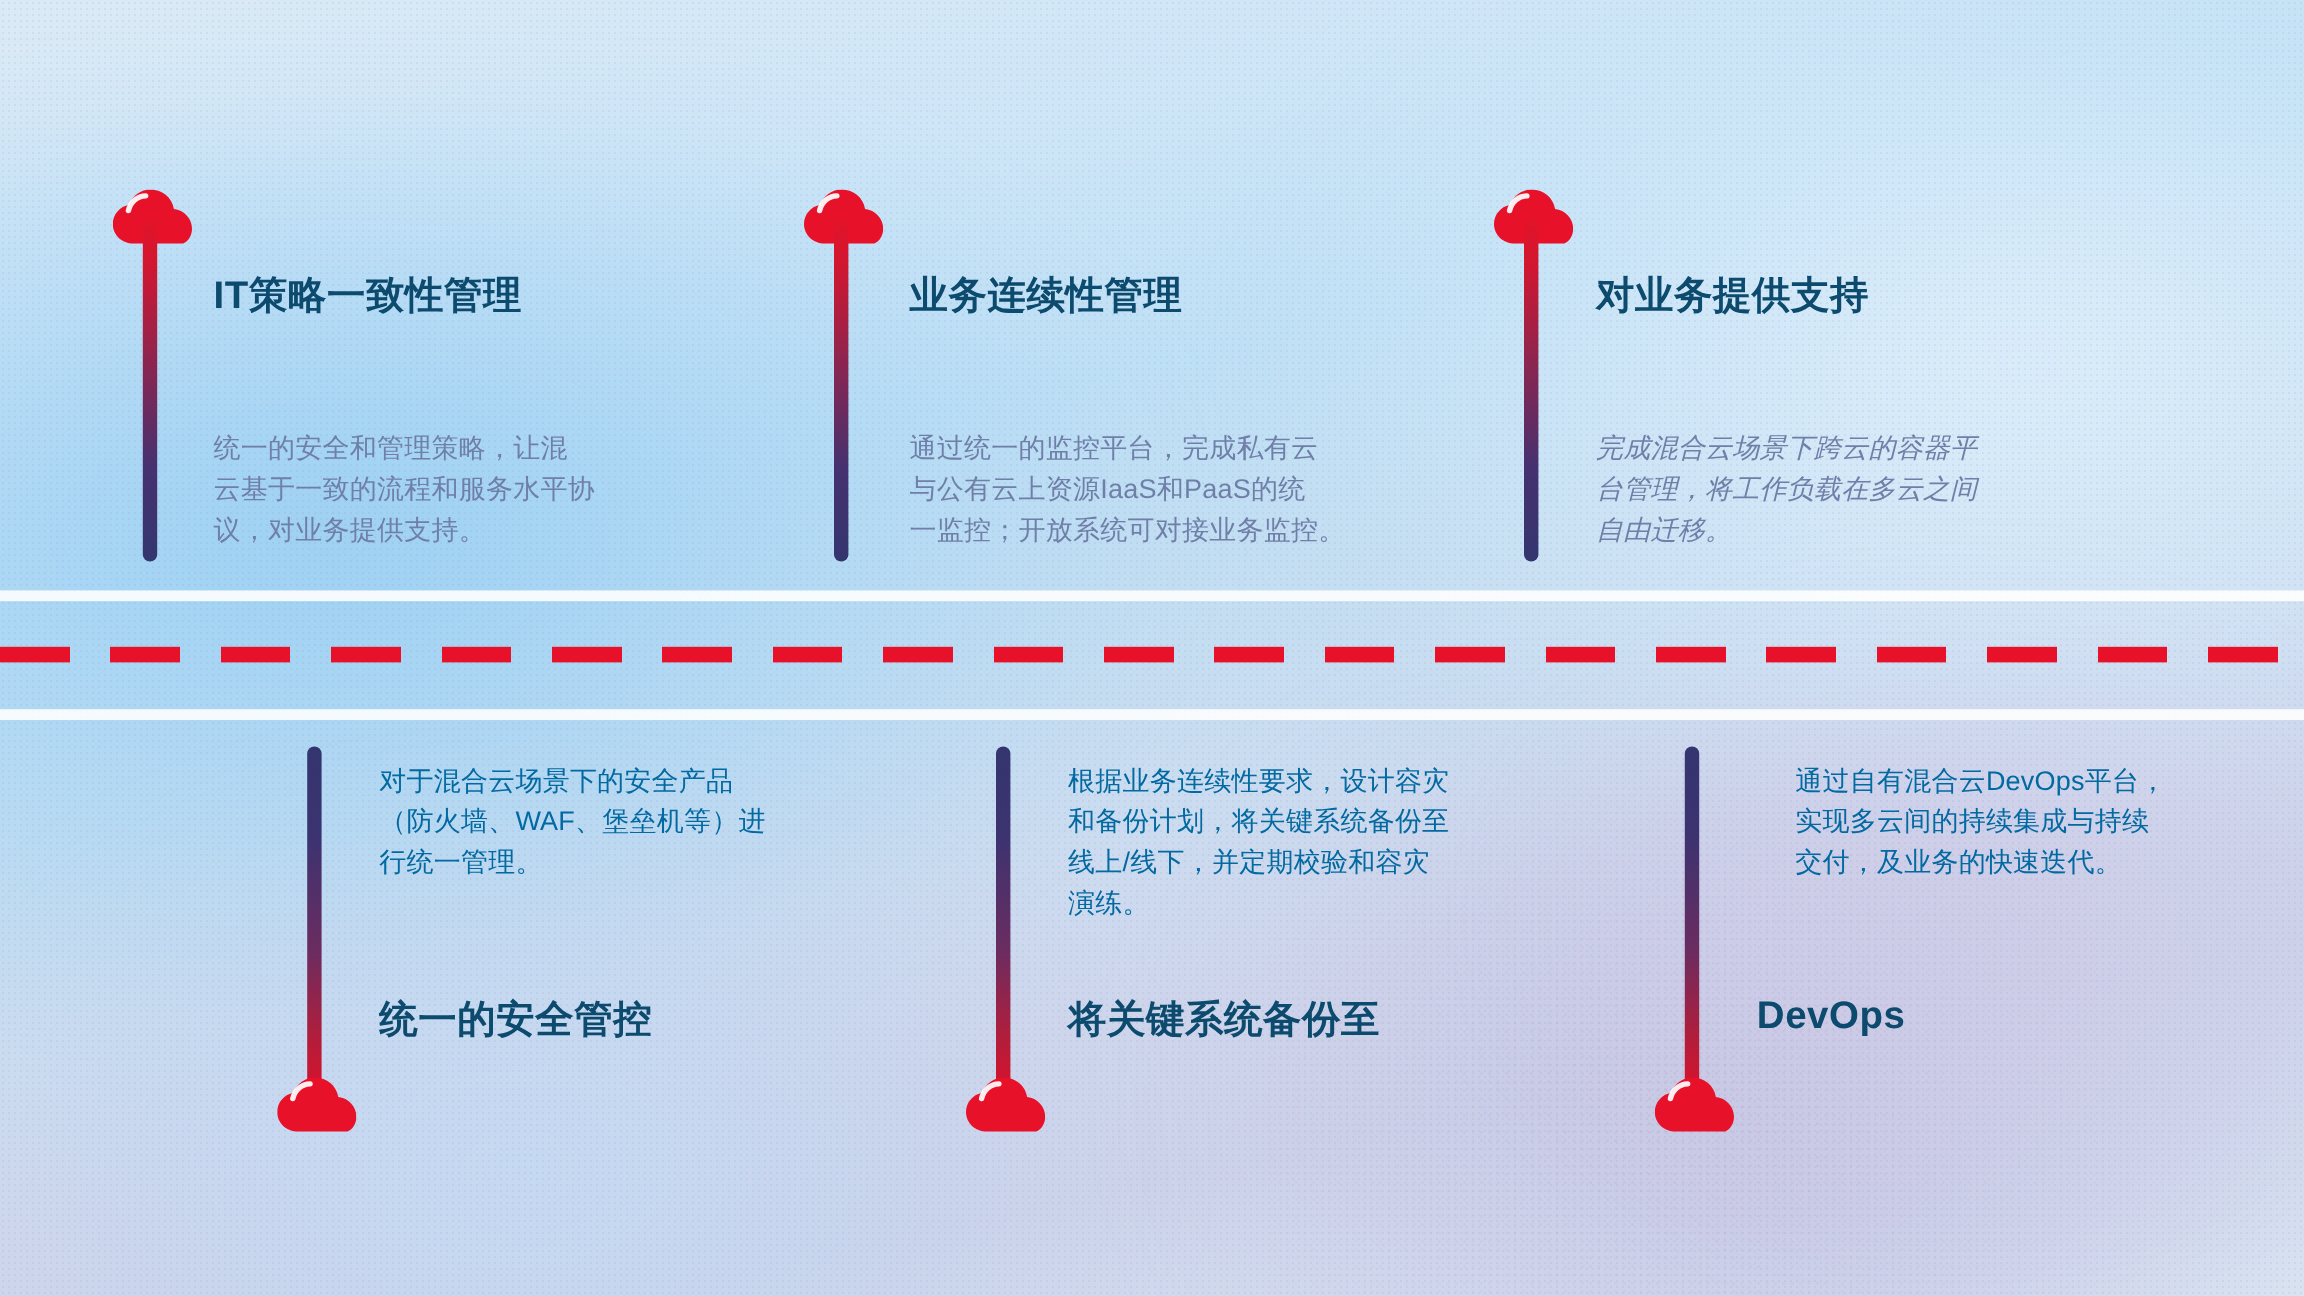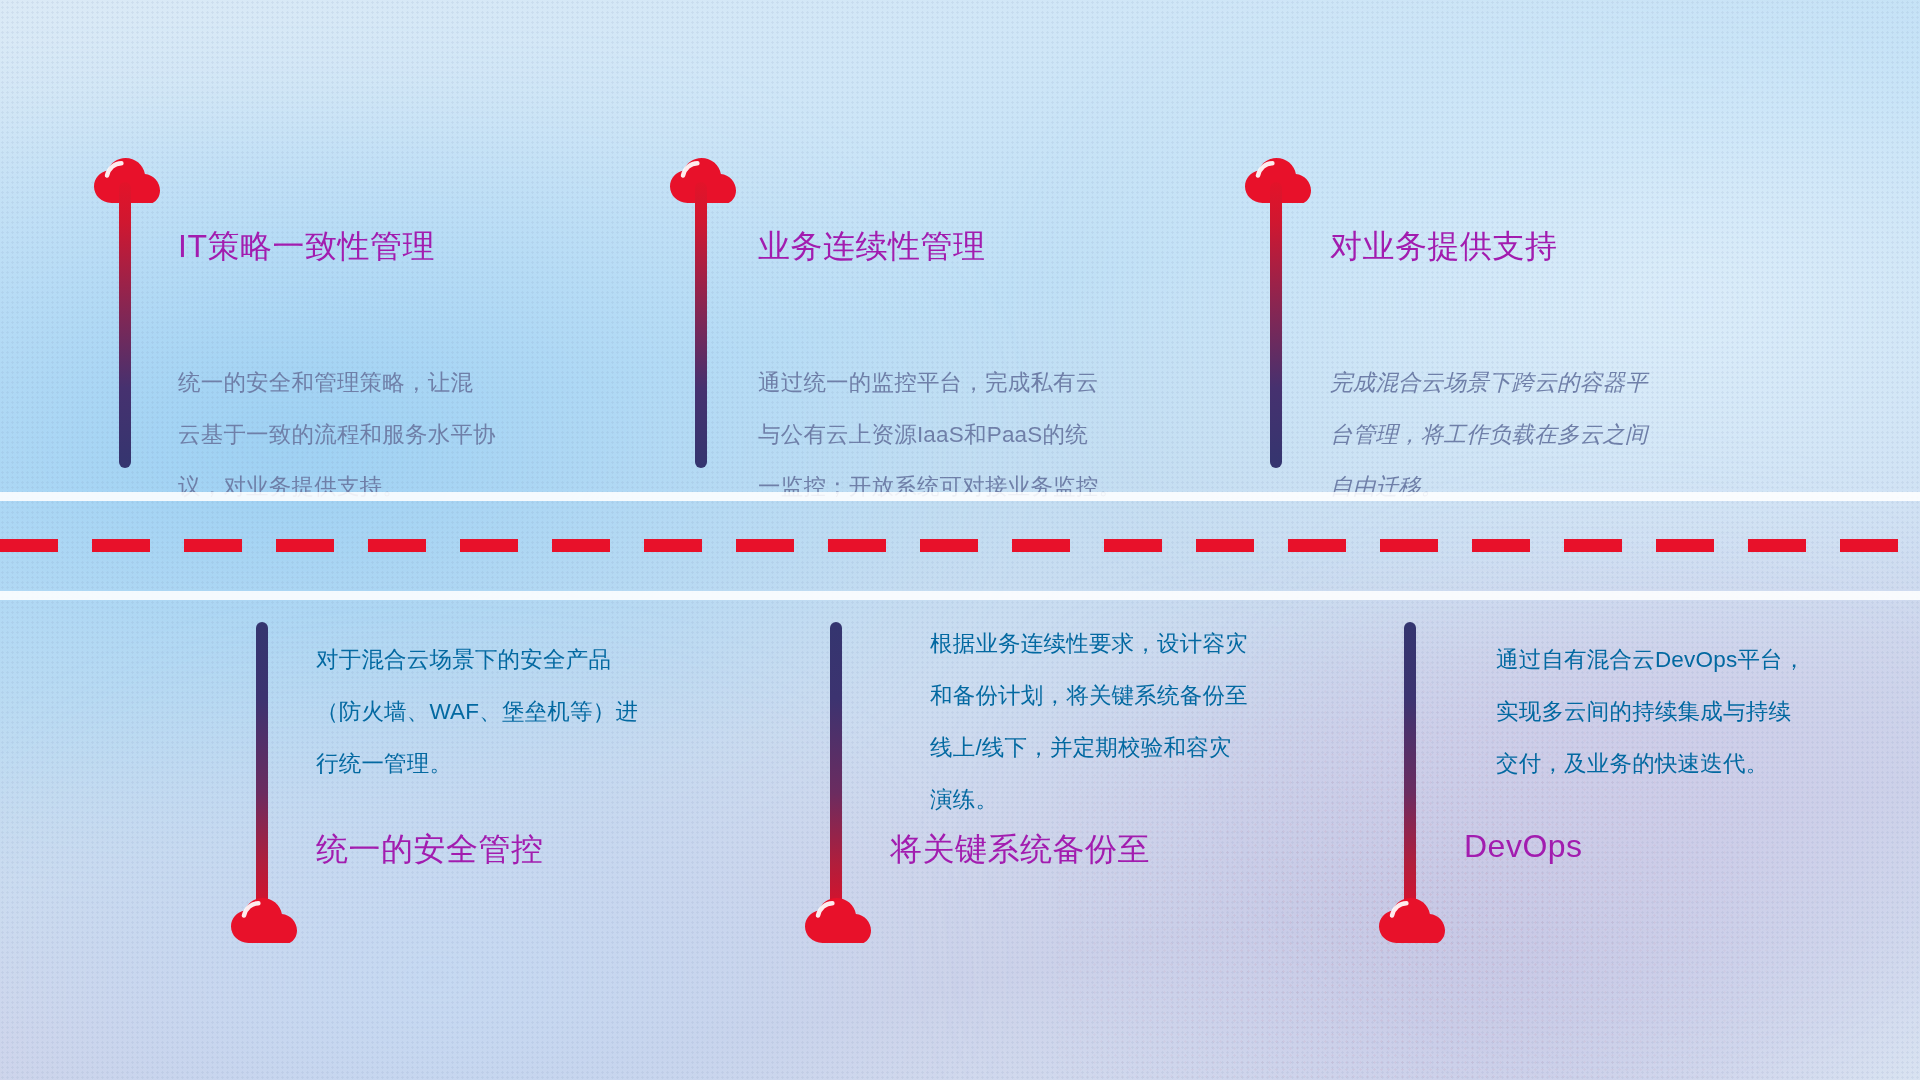--- a/index.html
+++ b/index.html
@@ -136,29 +136,29 @@
   .cloud {
     position: absolute;
     width: 66px;
     height: 46px;
   }
   .cloud svg { display: block; width: 66px; height: 46px; }
 
   .heading {
     position: absolute;
     font-size: 32px;
-    font-weight: normal;
-    color: #a21caf;
+    font-weight: bold;
+    color: #0c4a6e;
     letter-spacing: 0.5px;
     white-space: nowrap;
   }
   .body-text {
     position: absolute;
     font-size: 22.5px;
-    line-height: 52px;
+    line-height: 34px;
     color: #6f7fa8;
     letter-spacing: 0.2px;
     white-space: pre-line;
   }
   .body-text.light { color: #0369a1; }
 </style>
 </head>
 <body>
 
 <div id="bg-base"></div>
@@ -233,21 +233,21 @@
 </div>
 
 <div class="col">
   <div class="stem stem-up" style="left:830px; top:622px; height:294px;"></div>
   <div class="cloud" style="left:805px; top:898px;">
     <svg viewBox="0 0 66 46" xmlns="http://www.w3.org/2000/svg">
       <path d="M17.5 45 C7.6 45 0 37.6 0 28.6 C0 20.6 5.9 14 13.8 12.6 C16.2 5.2 23.3 0 31.6 0 C41.3 0 49.4 6.9 50.9 16.1 C59.3 17.0 66 24.0 66 32.6 C66 38.3 63.0 43.0 58.6 45 Z" fill="#e8112a"></path>
       <path d="M13.0 17.5 C14.6 10.2 20.7 5.3 27.4 5.2" stroke="#ffffff" stroke-width="4.5" stroke-linecap="round" fill="none" opacity="0.92"></path>
     </svg>
   </div>
-  <div class="body-text light" style="left:890px; top:618px; width:440px;margin-left:40px;">根据业务连续性要求，设计容灾
+  <div class="body-text light" style="left:890px; top:634px; width:440px;">根据业务连续性要求，设计容灾
 和备份计划，将关键系统备份至
 线上/线下，并定期校验和容灾
 演练。</div>
   <div class="heading" style="left:890px; top:828px;">将关键系统备份至</div>
 </div>
 
 <div class="col">
   <div class="stem stem-up" style="left:1404px; top:622px; height:294px;"></div>
   <div class="cloud" style="left:1379px; top:898px;">
     <svg viewBox="0 0 66 46" xmlns="http://www.w3.org/2000/svg">

